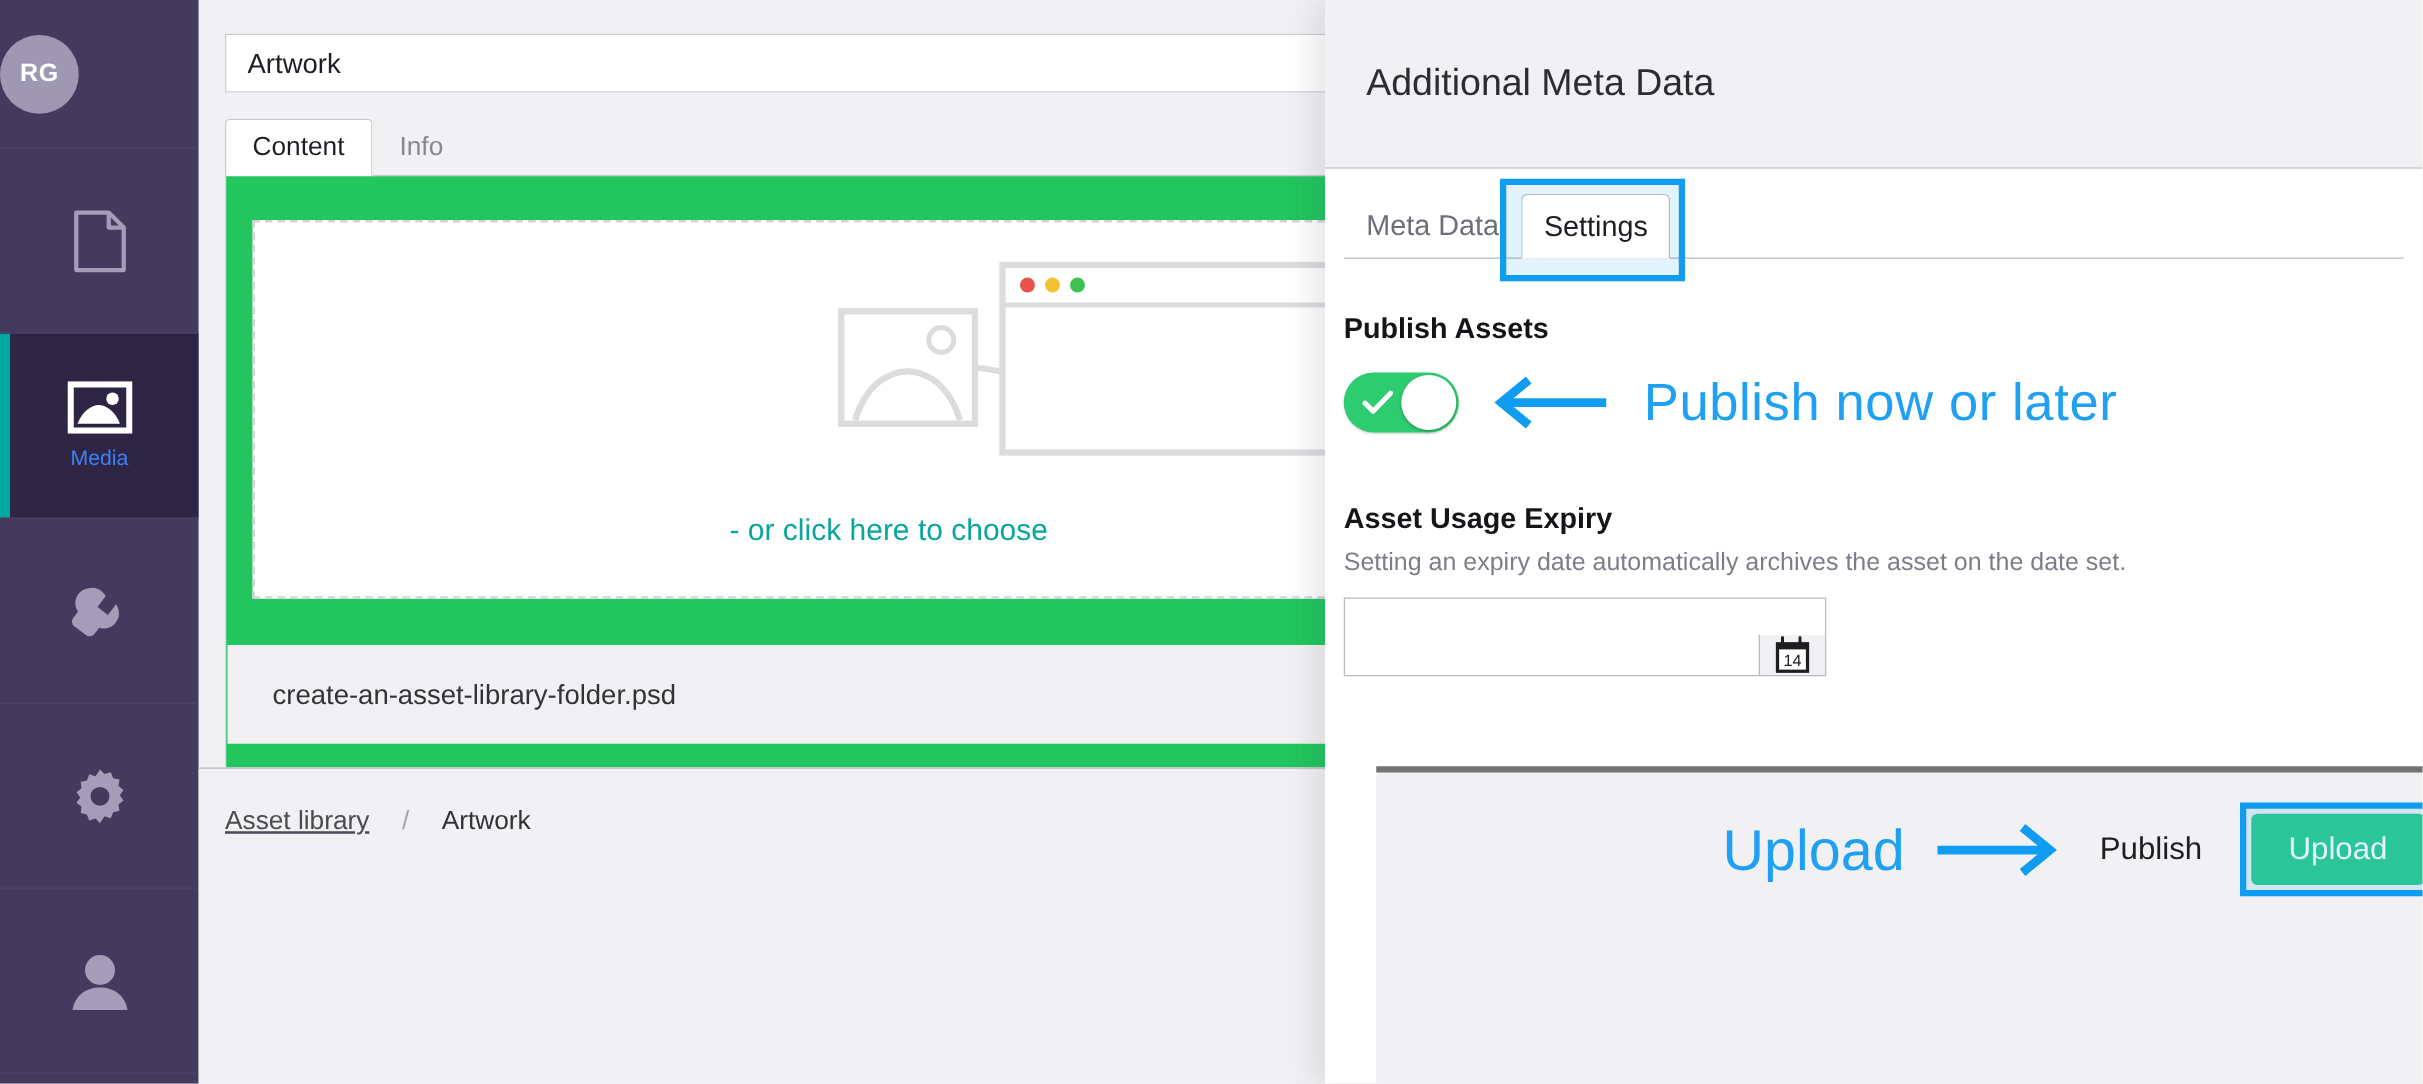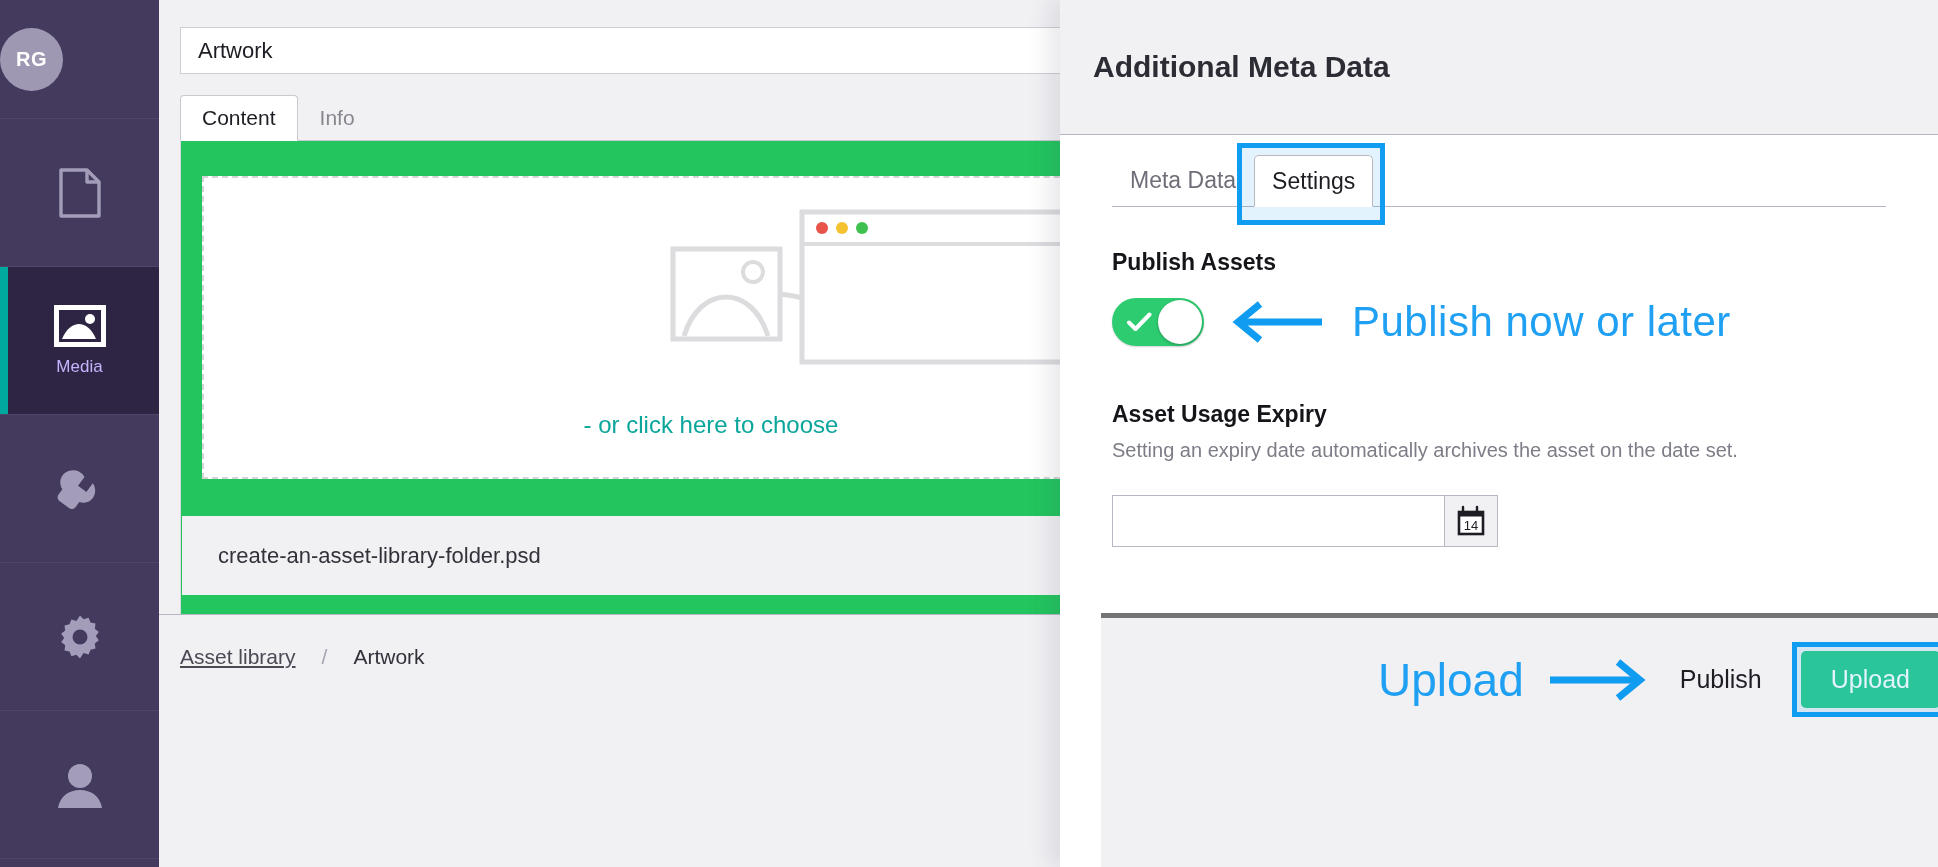--- a/index.html
+++ b/index.html
@@ -40,21 +40,21 @@
     display: flex; flex-direction: column;
     align-items: center; justify-content: center;
     gap: 10px;
     border-bottom: 1px solid #4f456a;
     color: #a49dba;
   }
   .sb-item .sb-label { font-size: 17px; color: #a49dba; }
   .sb-item.active {
     background: #2e2545;
   }
-  .sb-item.active .sb-label { color: #c4b5fd; }
+  .sb-item.active .sb-label { color: #3b82f6; }
   .sb-item.active::before {
     content: ""; position: absolute; left: 0; top: 0;
     width: 8px; height: 100%; background: #00a99d;
   }
   .sb-icon svg { display: block; }
 
   
   .main {
     position: absolute; left: 159px; top: 0;
     width: 1779px; height: 867px;
@@ -153,27 +153,27 @@
     background: #ffffff;
     box-shadow: -10px 0 22px rgba(60,60,80,.12);
   }
   .mp-header {
     height: 135px;
     background: #f1f1f4;
     border-bottom: 1px solid #b6b6c2;
     display: flex; align-items: center;
     padding-left: 33px;
   }
-  .mp-title { font-size: 30px; color: #2c2c34; font-weight: bold; }
+  .mp-title { font-size: 30px; color: #2c2c34; font-weight: normal; }
 
   .mp-body {
     position: relative;
     height: 478px;
     background: #ffffff;
-    padding: 0 52px;
+    padding: 0 15px;
   }
   .mp-tabs {
     position: relative;
     height: 72px;
     border-bottom: 1px solid #b6b6c2;
     display: flex; align-items: flex-end;
     padding-left: 0;
   }
   .mp-tab {
     height: 52px;
@@ -231,24 +231,25 @@
     font-size: 42px; color: #1fa0f2; letter-spacing: .5px;
     white-space: nowrap;
   }
 
   .sect-expiry { margin-top: 55px; }
   .field-desc {
     margin-top: 11px;
     font-size: 20px; color: #7d7d88;
   }
   .date-field {
-    margin-top: 33px;
-    display: flex; width: 386px; height: 52px;
+    margin-top: 16px;
+    display: flex; width: 386px; height: 63px;
     border: 1px solid #b9b9c4;
     background: #ffffff;
+    align-items: flex-end;
   }
   .date-input {
     flex: 1; border: none; outline: none;
     font-size: 20px; padding: 0 12px;
     font-family: "Liberation Sans", sans-serif;
     background: #ffffff;
   }
   .date-btn {
     width: 53px;
     background: #f1f1f4;

